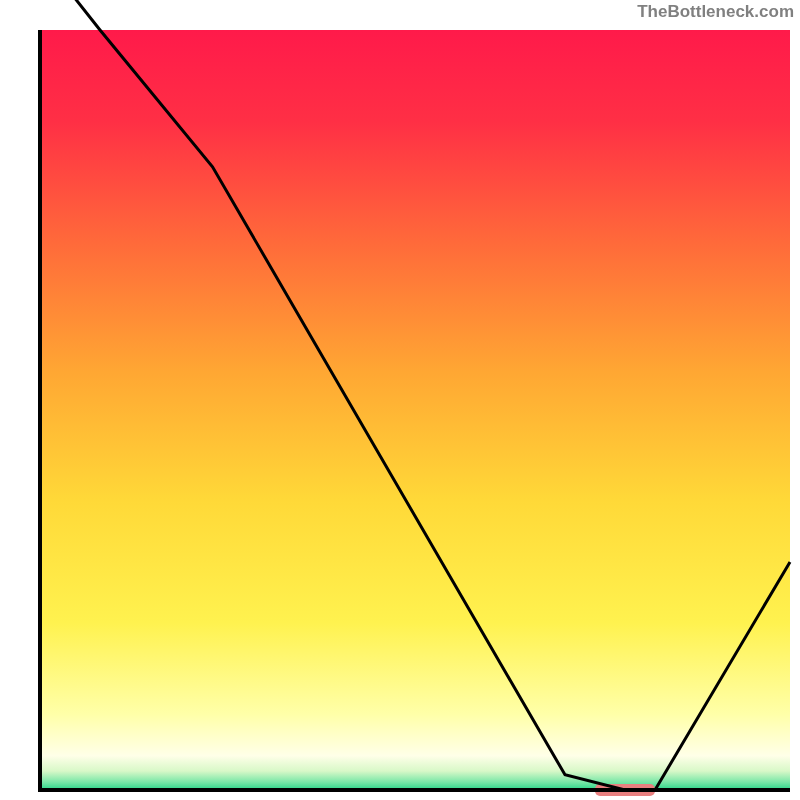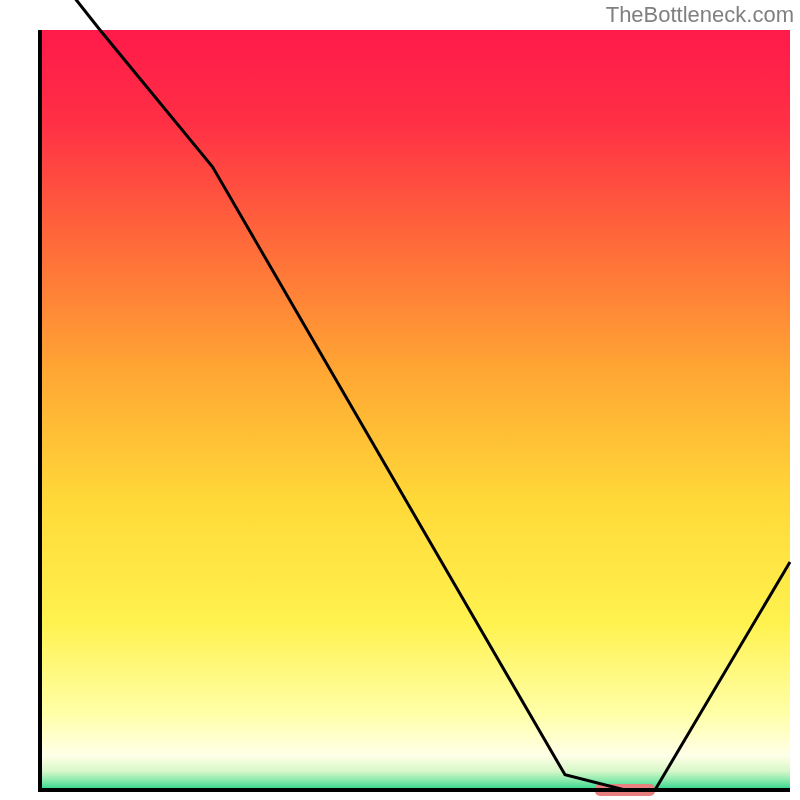--- a/index.html
+++ b/index.html
@@ -8,22 +8,22 @@
     width: 800px;
     height: 800px;
     overflow: hidden;
     background: #fff;
   }
   .watermark {
     position: absolute;
     top: 2px;
     right: 6px;
     font-family: Arial, sans-serif;
-    font-size: 22px;
-    font-weight: normal;
+    font-size: 17px;
+    font-weight: bold;
     color: #808080;
     z-index: 10;
   }
   .chart-container {
     position: absolute;
     left: 0;
     top: 0;
     width: 800px;
     height: 800px;
   }

